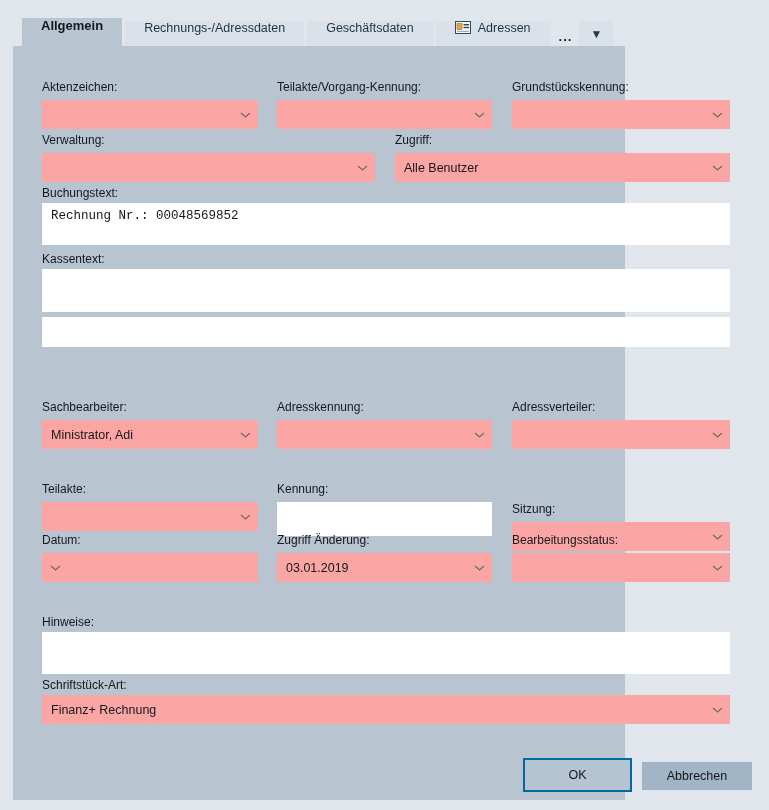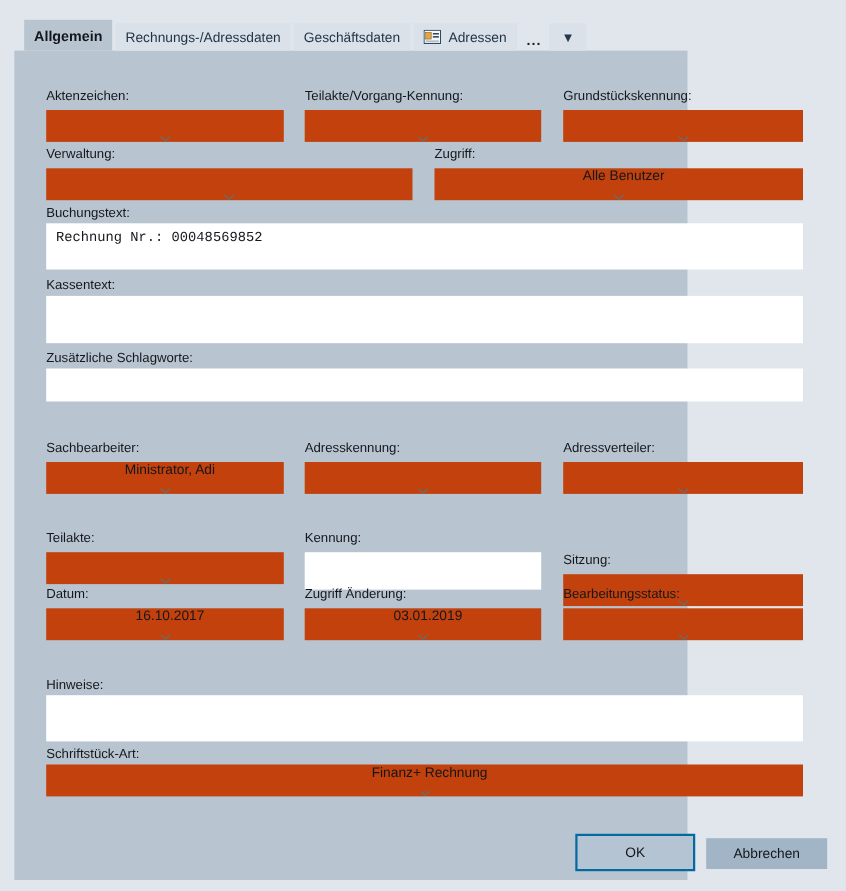--- a/index.html
+++ b/index.html
@@ -4,33 +4,33 @@
 <style>
   html,body{margin:0;padding:0;}
   body{
     width:769px;height:810px;position:relative;overflow:hidden;
     background:#e1e6ec;
     font-family:"Liberation Sans", sans-serif;
     color:#15171c;
   }
   
   .tabbar{position:absolute;left:22px;top:18px;height:28px;display:flex;align-items:flex-end;gap:3px;z-index:2;}
-  .tab{background:#dbe1e8;color:#1e3247;font-size:12.5px;height:25px;padding:0 9px;
-       display:flex;align-items:center;gap:7px;white-space:nowrap;cursor:default;}
+  .tab{background:#dbe1e8;color:#1e3247;font-size:12.5px;height:25px;padding:0 19px;
+       display:flex;align-items:flex-start;gap:7px;white-space:nowrap;cursor:default;}
   .tab.active{background:#b8c5d1;height:28px;font-weight:bold;color:#13161c;font-size:13px;}
   .tab-overflow{background:transparent;color:#17202b;font-weight:bold;font-size:13px;height:25px;
        display:flex;align-items:flex-end;padding:0 4px 2px 6px;letter-spacing:1px;}
   .tab-drop{background:#dbe1e8;height:25px;width:34px;display:flex;align-items:center;justify-content:center;}
   .drop-glyph{color:#25364d;font-size:12px;line-height:1;}
   
   .panel{position:absolute;left:13px;top:46px;width:612px;height:754px;background:#b8c5d1;}
   .field{position:absolute;}
   .flabel{font-size:12px;line-height:16px;margin-bottom:5px;color:#15171c;white-space:nowrap;}
   .flabel.tight{margin-bottom:2px;}
-  .combo{background:#c2410c;height:29px;display:flex;align-items:center;flex-direction:column;}
+  .combo{background:#fca5a5;height:29px;display:flex;align-items:center;}
   .combo .cval{flex:1;padding-left:9px;font-size:12.5px;color:#15171c;white-space:nowrap;overflow:hidden;}
   .combo .chev{width:26px;display:flex;align-items:center;justify-content:center;}
   .inputbox{background:#ffffff;height:34px;}
   .textbox{background:#ffffff;font-family:Liberation Mono, monospace;}
   .textbox .tval{padding:6px 0 0 9px;font-size:12.5px;color:#15171c;}
   
   .btn{position:absolute;display:flex;align-items:center;justify-content:center;
        font-size:12.5px;color:#14161b;cursor:default;box-sizing:border-box;}
   .btn-ok{left:510px;top:712px;width:109px;height:34px;background:#b5c4d3;border:2px solid #0369a1;}
   .btn-cancel{left:629px;top:716px;width:110px;height:28px;background:#a2b5c7;border:none;}
@@ -133,21 +133,20 @@
   </div>
 
   <div class="field" style="left:29px;top:205px;width:688px">
     <div class="flabel tight">Kassentext:</div>
     <div class="textbox" style="height:43px">
       <div class="tval"></div>
     </div>
   </div>
 
   <div class="field" style="left:29px;top:271px;width:688px">
-    <div class="flabel tight">Zusätzliche Schlagworte:</div>
     <div class="textbox" style="height:30px">
       <div class="tval"></div>
     </div>
   </div>
 
   <div class="field" style="left:29px;top:353px;width:216px">
     <div class="flabel">Sachbearbeiter:</div>
     <div class="combo">
       <span class="cval">Ministrator, Adi</span>
       <span class="chev">
@@ -205,21 +204,20 @@
           <svg width="11" height="6" viewBox="0 0 11 6">
             <polyline points="1,1 5.5,5 10,1" fill="none" stroke="#6b6b6b" stroke-width="1.2"></polyline>
           </svg>
         </span>
     </div>
   </div>
 
   <div class="field" style="left:29px;top:486px;width:216px">
     <div class="flabel">Datum:</div>
     <div class="combo">
-      <span class="cval">16.10.2017</span>
       <span class="chev">
           <svg width="11" height="6" viewBox="0 0 11 6">
             <polyline points="1,1 5.5,5 10,1" fill="none" stroke="#6b6b6b" stroke-width="1.2"></polyline>
           </svg>
         </span>
     </div>
   </div>
   <div class="field" style="left:264px;top:486px;width:215px">
     <div class="flabel">Zugriff Änderung:</div>
     <div class="combo">

